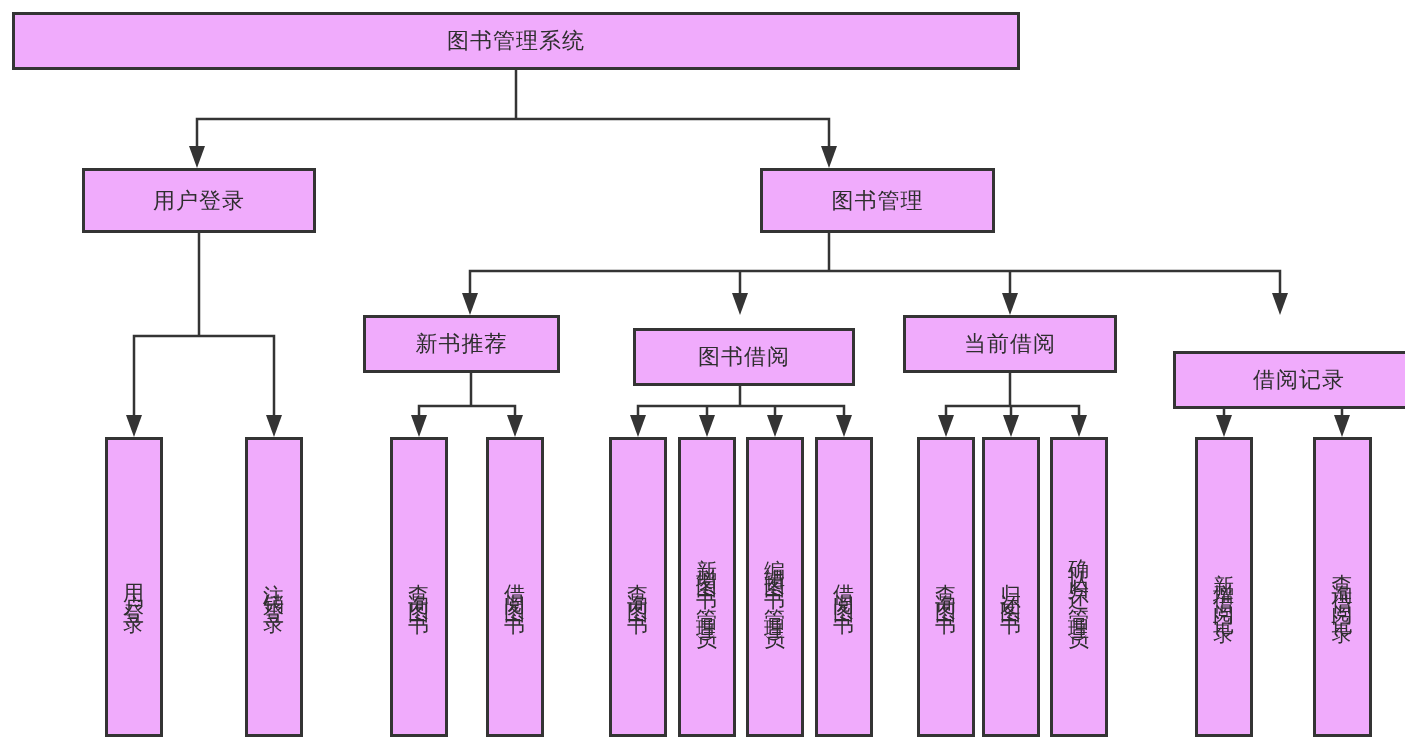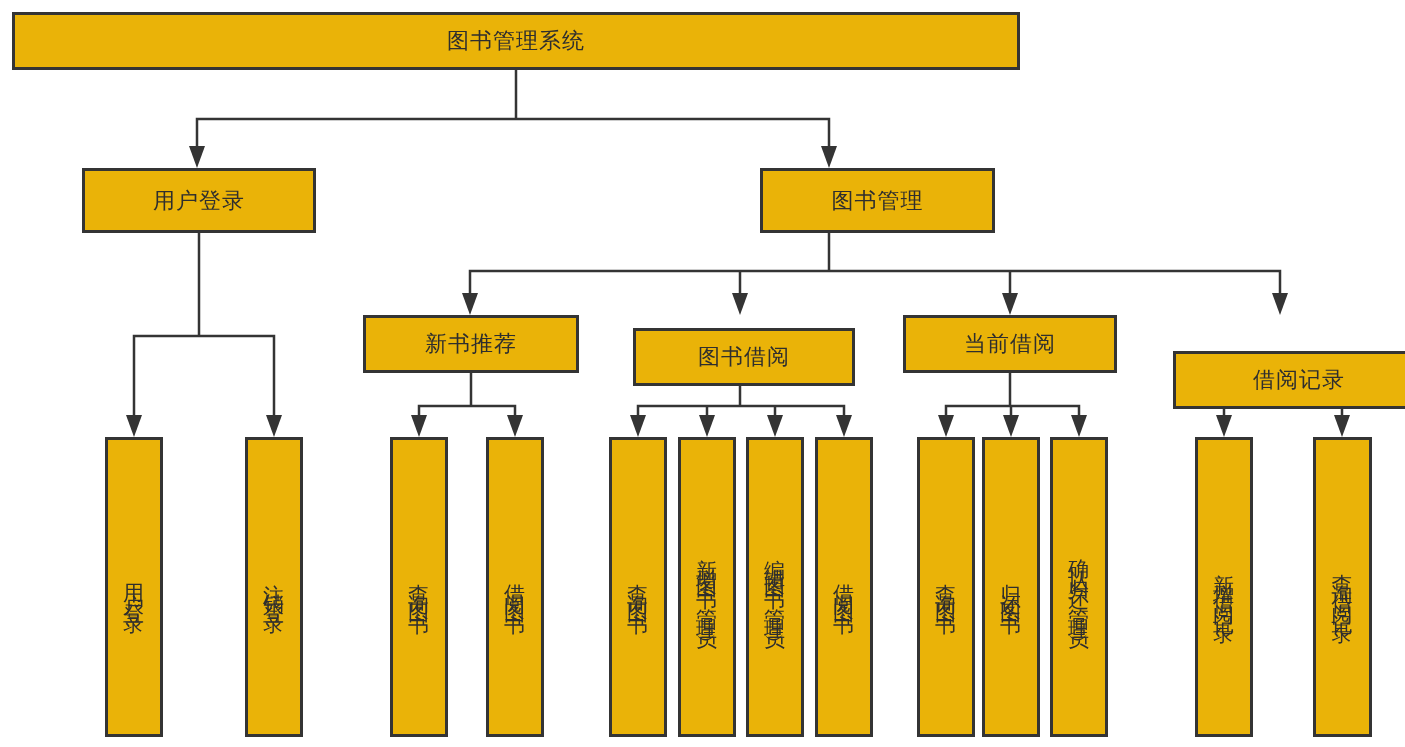--- a/index.html
+++ b/index.html
@@ -14,21 +14,21 @@
   #wires {
     position: absolute;
     left: 0; top: 0;
     width: 1405px; height: 747px;
     z-index: 1;
   }
   .node {
     position: absolute;
     box-sizing: border-box;
     border: 3px solid #343434;
-    background: #eab308;
+    background: #f0abfc;
     color: #2e2e2e;
     display: flex;
     align-items: center;
     justify-content: center;
     z-index: 2;
   }
   .node.h span {
     font-size: 22px;
     letter-spacing: 1px;
     white-space: nowrap;
@@ -124,21 +124,21 @@
     <span>图书管理系统</span>
   </div>
 
   <div class="node h" style="left:82px; top:168px; width:234px; height:65px;">
     <span>用户登录</span>
   </div>
   <div class="node h" style="left:712px; top:168px; width:235px; height:65px;margin-left:48px;">
     <span>图书管理</span>
   </div>
 
-  <div class="node h" style="left:363px; top:315px; width:216px; height:58px;">
+  <div class="node h" style="left:363px; top:315px; width:197px; height:58px;">
     <span>新书推荐</span>
   </div>
   <div class="node h" style="left:633px; top:328px; width:222px; height:58px;text-align:right;">
     <span>图书借阅</span>
   </div>
   <div class="node h" style="left:903px; top:315px; width:214px; height:58px;justify-content:center;">
     <span>当前借阅</span>
   </div>
   <div class="node h" style="left:1173px; top:315px; width:252px; height:58px;margin-top:36px;">
     <span>借阅记录</span>

